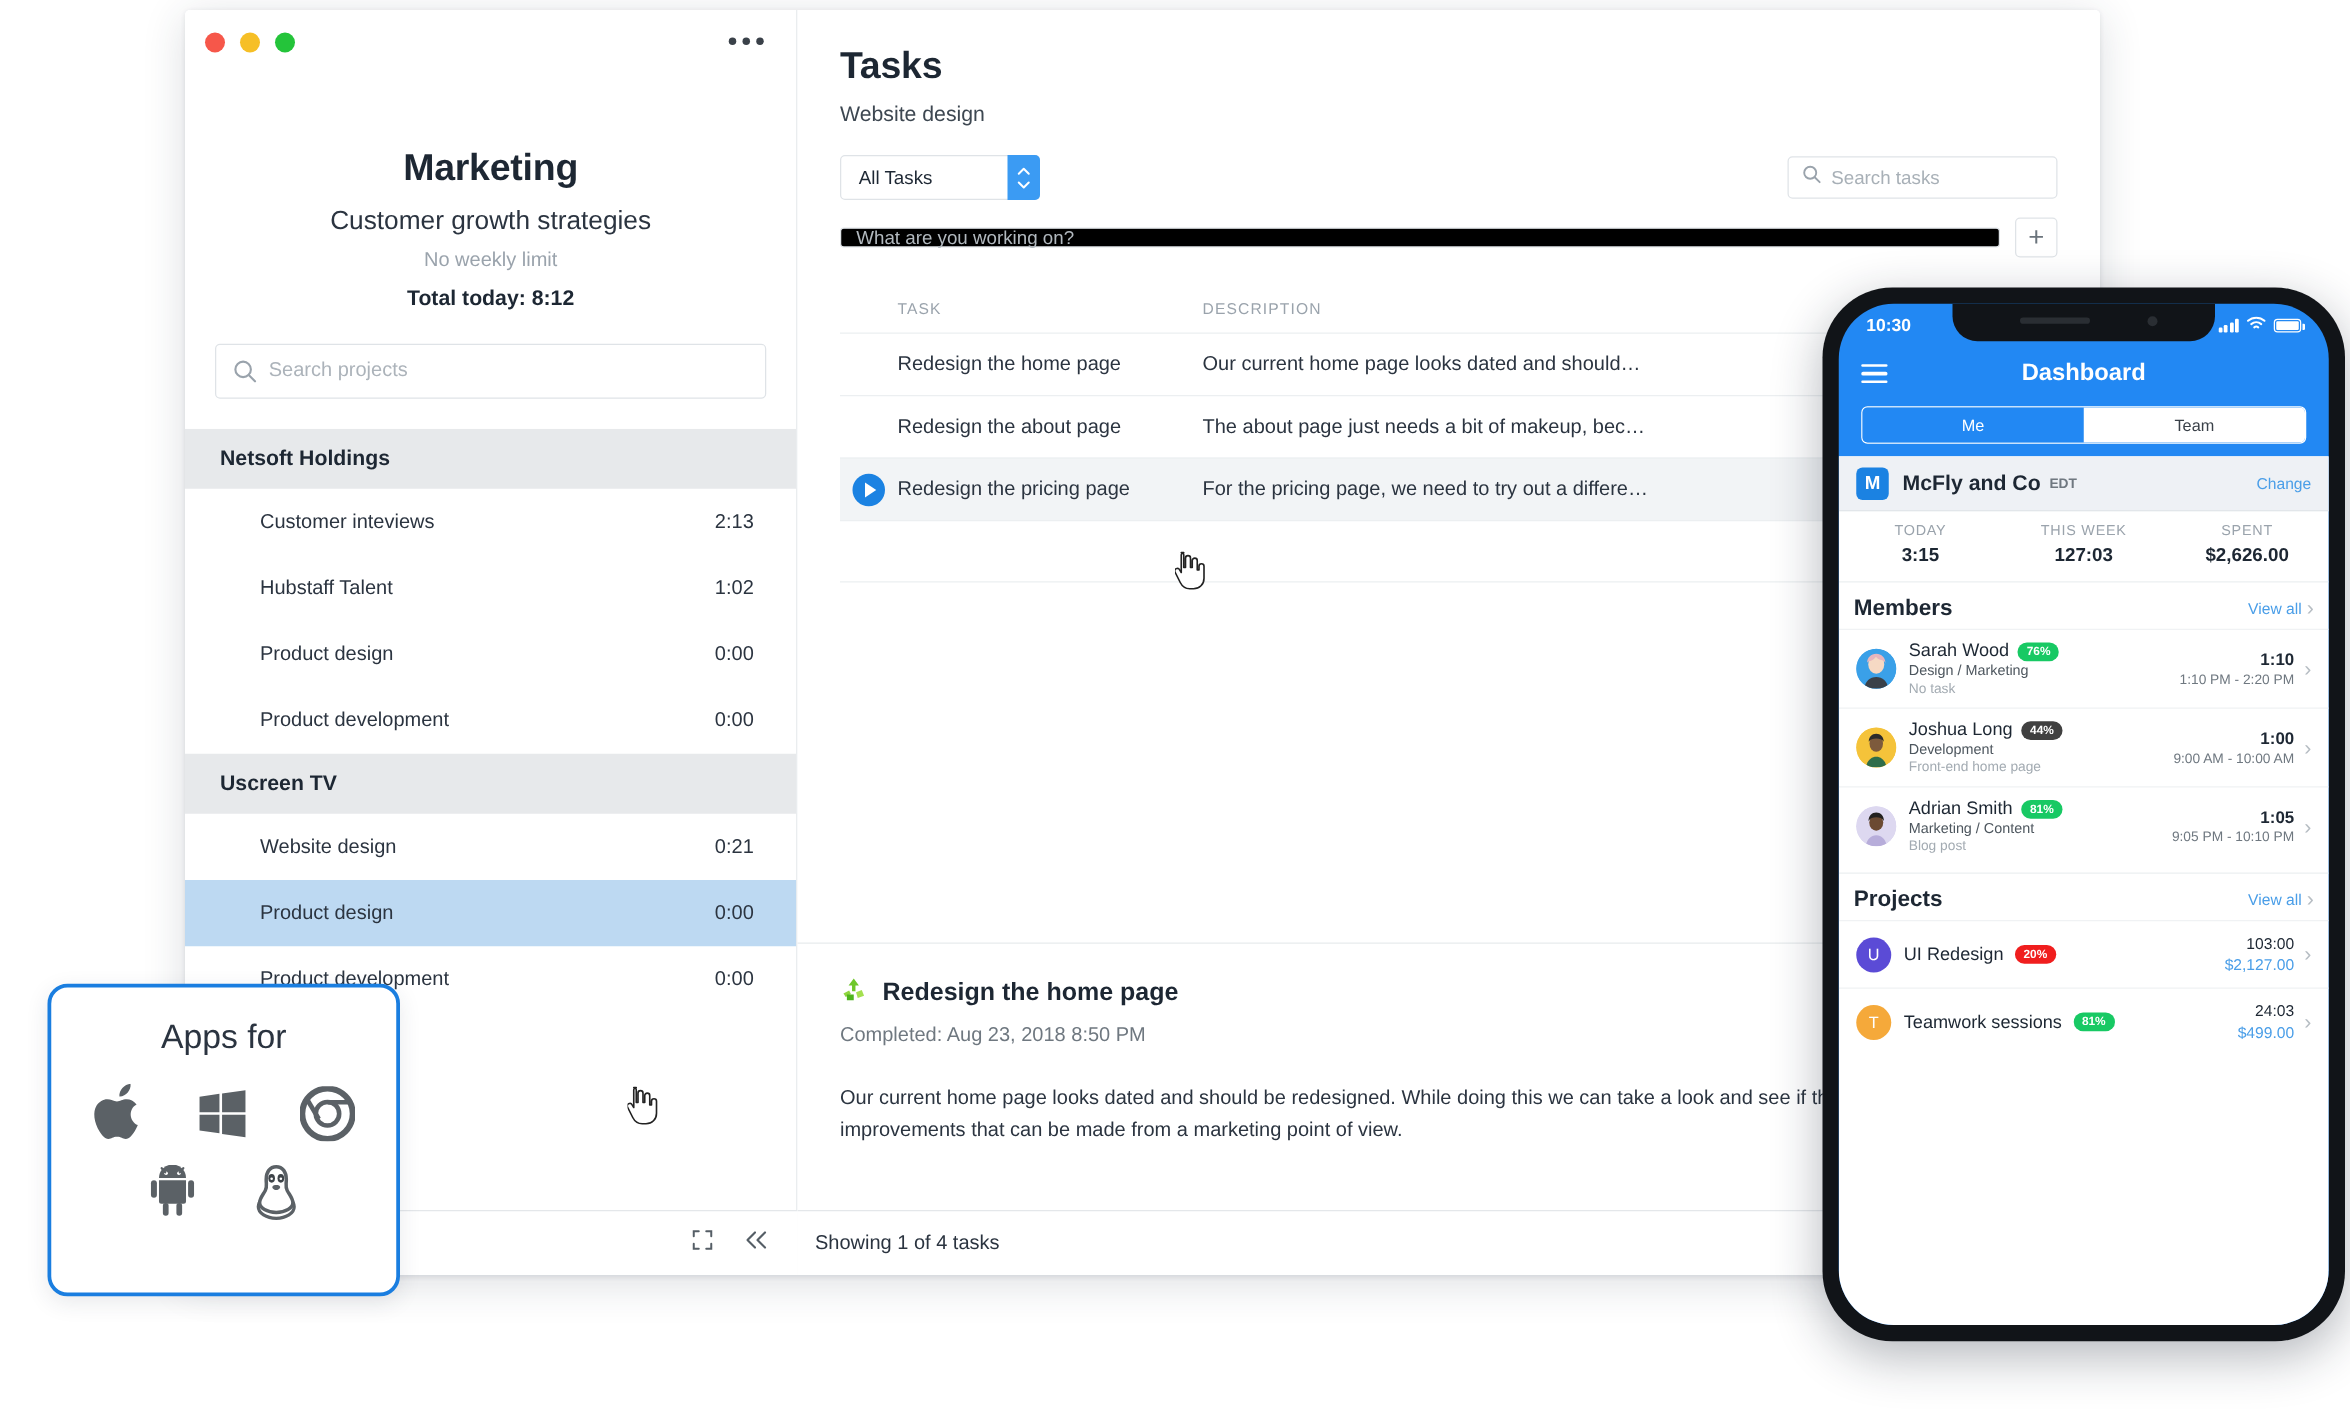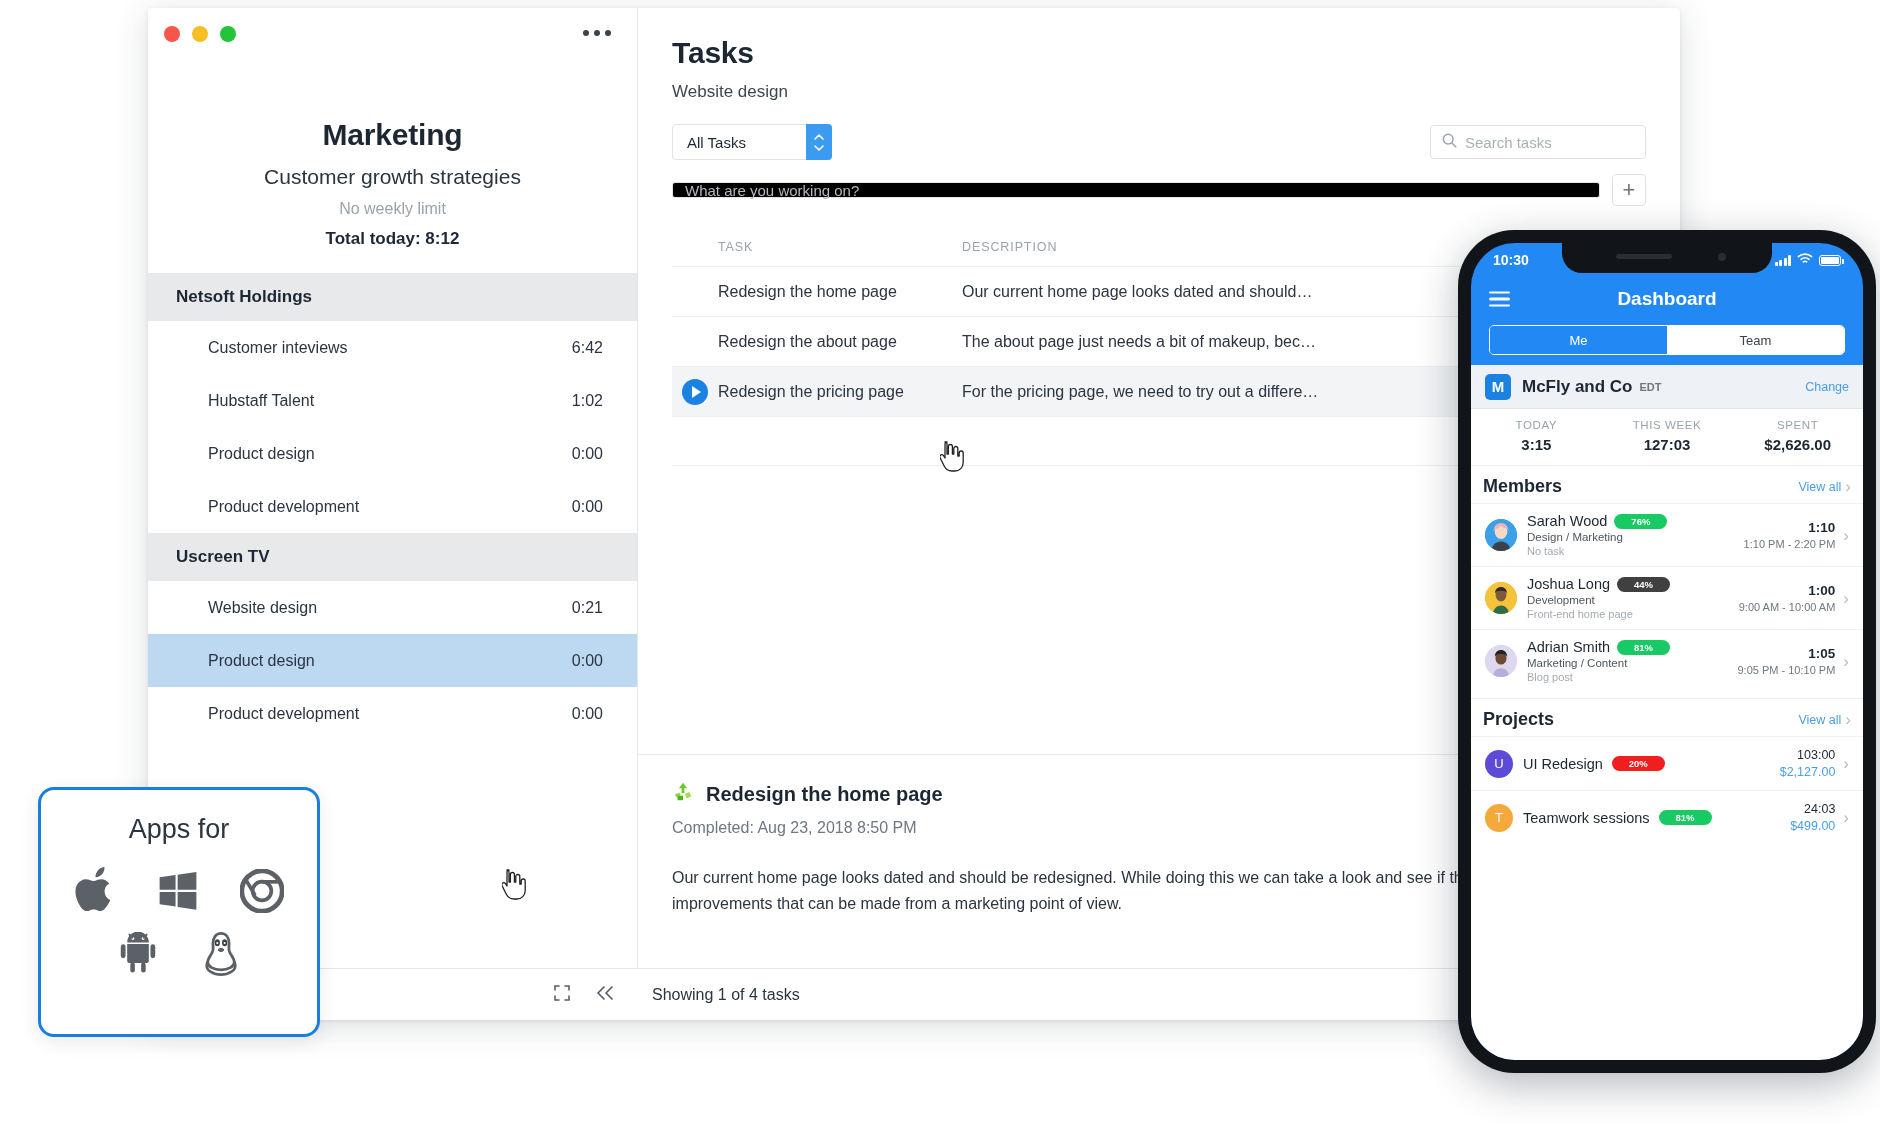--- a/index.html
+++ b/index.html
@@ -241,21 +241,21 @@
 
   .sec-head { display:flex; align-items:center; padding: 10px 12px 6px; border-top: 1px solid #eceff1; flex:0 0 auto;}
   .sec-head .h { font-size: 18px; font-weight:bold; color:#1d2733; }
   .sec-head .va { margin-left:auto; font-size: 12.5px; color:#4a9ee8; display:flex; align-items:center; gap:4px;}
 
   .mrow { display:flex; align-items:center; padding: 9px 14px; border-top: 1px solid #f0f2f4; flex:0 0 auto;}
   .ava { width: 32px; height: 32px; border-radius:50%; flex:0 0 32px; position:relative; overflow:hidden;}
   .mtexts { margin-left: 10px; min-width: 0; }
   .mname-line { display:flex; align-items:center; gap: 7px; }
   .mname { font-size: 14.5px; color:#1d2733; font-weight: 400; }
-  .pct { font-size: 9.5px; color:#fff; font-weight:bold; padding: 2px 17px; border-radius: 9px; }
+  .pct { font-size: 9.5px; color:#fff; font-weight:bold; padding: 2px 7px; border-radius: 9px; }
   .mrole { font-size: 11.5px; color:#4d565e; margin-top: 2px; }
   .mtask { font-size: 11px; color:#a3abb2; margin-top: 2px; }
   .mright { margin-left:auto; text-align:right; display:flex; align-items:center; gap: 8px;}
   .mright .dur { font-size: 13.5px; color:#1d2733; font-weight:bold;}
   .mright .rng { font-size: 11px; color:#6f7880; margin-top:3px;}
   .chev { color:#b6bdc3; font-size: 17px; line-height:1; }
 
   .prow { display:flex; align-items:center; padding: 11px 14px; border-top: 1px solid #f0f2f4; flex:0 0 auto;}
   .pdot { width: 28px; height:28px; border-radius:50%; flex:0 0 28px; color:#fff;
           display:flex; align-items:center; justify-content:center; font-size:13px; }
@@ -288,30 +288,41 @@
           <i></i>
       </div>
 
       <div class="proj-head">
         <div class="proj-title">Marketing</div>
         <div class="proj-sub">Customer growth strategies</div>
         <div class="proj-limit">No weekly limit</div>
         <div class="proj-total">Total today: 8:12</div>
       </div>
 
+      <div class="search-wrap">
+        <div class="search-box">
+          <span class="sicon">
+            <svg width="22" height="22" viewBox="0 0 22 22">
+                <circle cx="9.5" cy="9.5" r="6.2" fill="none" stroke="#9aa3ac" stroke-width="1.7"></circle>
+                <line x1="14.2" y1="14.2" x2="19" y2="19" stroke="#9aa3ac" stroke-width="1.7" stroke-linecap="round"></line>
+              </svg>
+          </span>
+          <span class="sval">Search projects</span>
+        </div>
+      </div>
 
       <div class="proj-list">
 
         <div class="group-head">
           <span>Netsoft Holdings</span>
         </div>
 
         <div class="proj-row">
           <span class="t">Customer inteviews</span>
-          <span class="t">6:42</span>
+          <span class="t">2:13</span>
         </div>
         <div class="proj-row">
           <span class="t">Hubstaff Talent</span>
           <span class="t">1:02</span>
         </div>
         <div class="proj-row">
           <span class="t">Product design</span>
           <span class="t">0:00</span>
         </div>
         <div class="proj-row">

